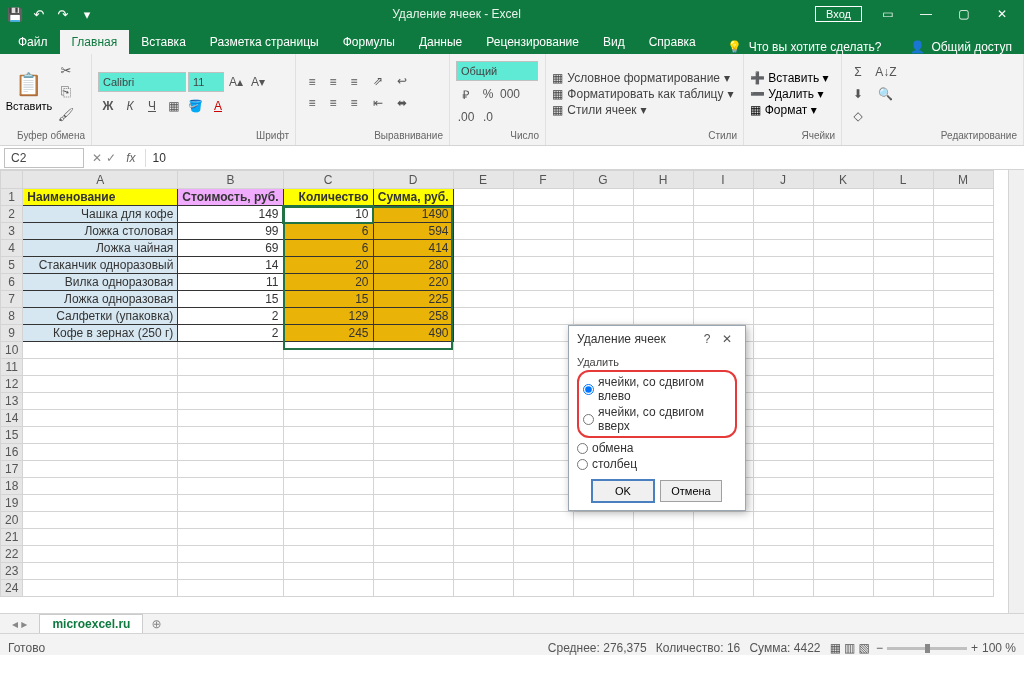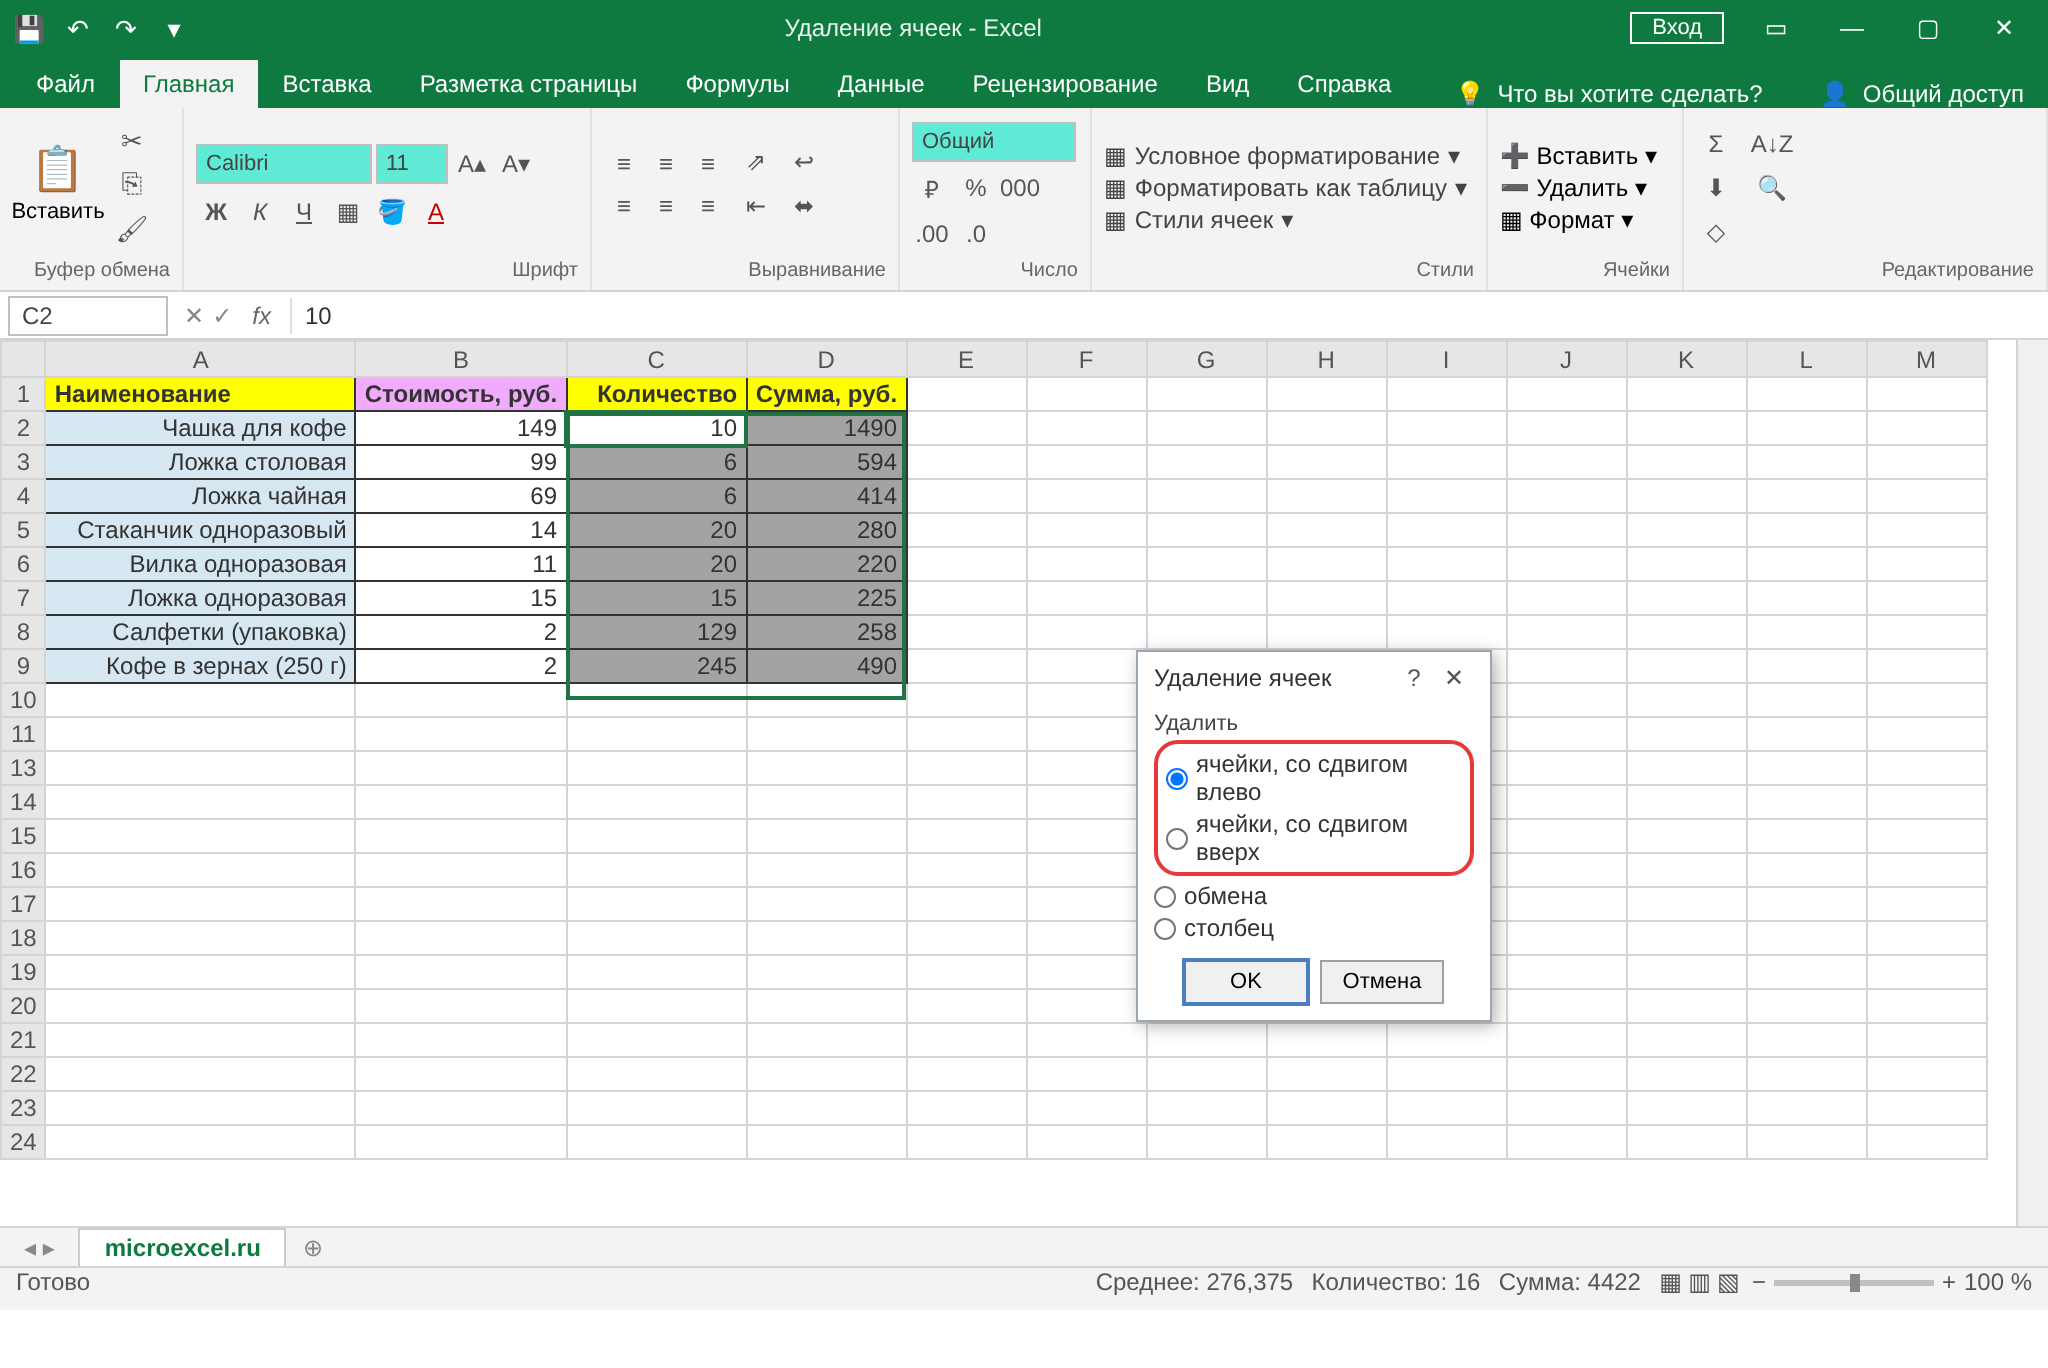--- a/index.html
+++ b/index.html
@@ -50,41 +50,41 @@
 .grid th{background:#e6e6e6;font-weight:normal;text-align:center;color:#555}
 .grid th.corner{width:22px;background:#e6e6e6}
 .grid th.colh{height:18px}
 .grid th.rowh{width:22px;text-align:center}
 .colA{width:155px}
 .colB{width:105px}
 .colC{width:90px}
 .colD{width:80px}
 .colE,.colF,.colG,.colH,.colI,.colJ,.colK,.colL,.colM{width:60px}
 .name-cell{background:#d6e7f1;text-align:left}
-td.sel{background:#a3a3a3}
+td.sel{background:#eab308}
 td.active{background:#fff;outline:2px solid #217346;outline-offset:-1px}
 td.tbl{border:1px solid #333}
 .sel-border{position:absolute;border:2px solid #217346;pointer-events:none}
 .dialog{position:absolute;left:568px;top:325px;width:178px;background:#fff;border:1px solid #9aa7b3;box-shadow:2px 2px 8px rgba(0,0,0,0.3)}
 .dlg-title{display:flex;align-items:center;padding:6px 8px;font-size:12px;color:#333}
 .dlg-title .t{flex:1}
 .dlg-title .q,.dlg-title .x{width:20px;text-align:center;color:#555;cursor:pointer}
 .dlg-body{padding:4px 8px 8px}
 .dlg-label{font-size:11px;color:#444;margin-bottom:2px}
 .radio-group{border:2px solid #e63939;border-radius:12px;padding:2px 4px;margin-bottom:2px}
 .radio{display:flex;align-items:center;gap:4px;font-size:11px;color:#333;padding:1px 0}
 .radio input{width:11px;height:11px}
 .dlg-btns{display:flex;gap:6px;justify-content:center;margin-top:8px}
 .dlg-btn{width:62px;height:22px;border:1px solid #a0a0a0;background:#f0f0f0;font-size:11px}
 .dlg-btn.primary{border:1px solid #4a80c0;box-shadow:0 0 0 1px #4a80c0}
 .sheettabs{height:20px;background:#f3f3f3;border-top:1px solid #d4d4d4;display:flex;align-items:center;font-size:11px}
 .st-nav{display:flex;gap:4px;padding:0 12px;color:#888}
 .st-tab{padding:2px 12px;background:#fff;border:1px solid #ccc;border-bottom:none;color:#0f7a3f;font-weight:bold}
 .st-add{padding:0 8px;color:#888}
-.statusbar{height:22px;background:#f3f3f3;border-top:1px solid #d4d4d4;display:flex;align-items:flex-start;font-size:11px;color:#555;padding:0 8px}
+.statusbar{height:22px;background:#f3f3f3;border-top:1px solid #d4d4d4;display:flex;align-items:flex-end;font-size:11px;color:#555;padding:0 8px}
 .statusbar .sp{flex:1}
 .zoom{display:flex;align-items:center;gap:4px}
 .zoom-track{width:80px;height:3px;background:#c0c0c0;position:relative}
 .zoom-thumb{position:absolute;left:38px;top:-3px;width:5px;height:9px;background:#888}
 .vscroll{position:absolute;right:0;top:0;width:16px;height:100%;background:#f0f0f0;border-left:1px solid #d4d4d4}
 </style>
 </head>
 <body>
 
 <div class="titlebar">
@@ -449,20 +449,36 @@
           <td class="colF"></td>
           <td class="colG"></td>
           <td class="colH"></td>
           <td class="colI"></td>
           <td class="colJ"></td>
           <td class="colK"></td>
           <td class="colL"></td>
           <td class="colM"></td>
         </tr>
         <tr>
+          <th class="rowh">12</th>
+          <td class="colA"></td>
+          <td class="colB"></td>
+          <td class="colC"></td>
+          <td class="colD"></td>
+          <td class="colE"></td>
+          <td class="colF"></td>
+          <td class="colG"></td>
+          <td class="colH"></td>
+          <td class="colI"></td>
+          <td class="colJ"></td>
+          <td class="colK"></td>
+          <td class="colL"></td>
+          <td class="colM"></td>
+        </tr>
+        <tr>
           <th class="rowh">13</th>
           <td class="colA"></td>
           <td class="colB"></td>
           <td class="colC"></td>
           <td class="colD"></td>
           <td class="colE"></td>
           <td class="colF"></td>
           <td class="colG"></td>
           <td class="colH"></td>
           <td class="colI"></td>

